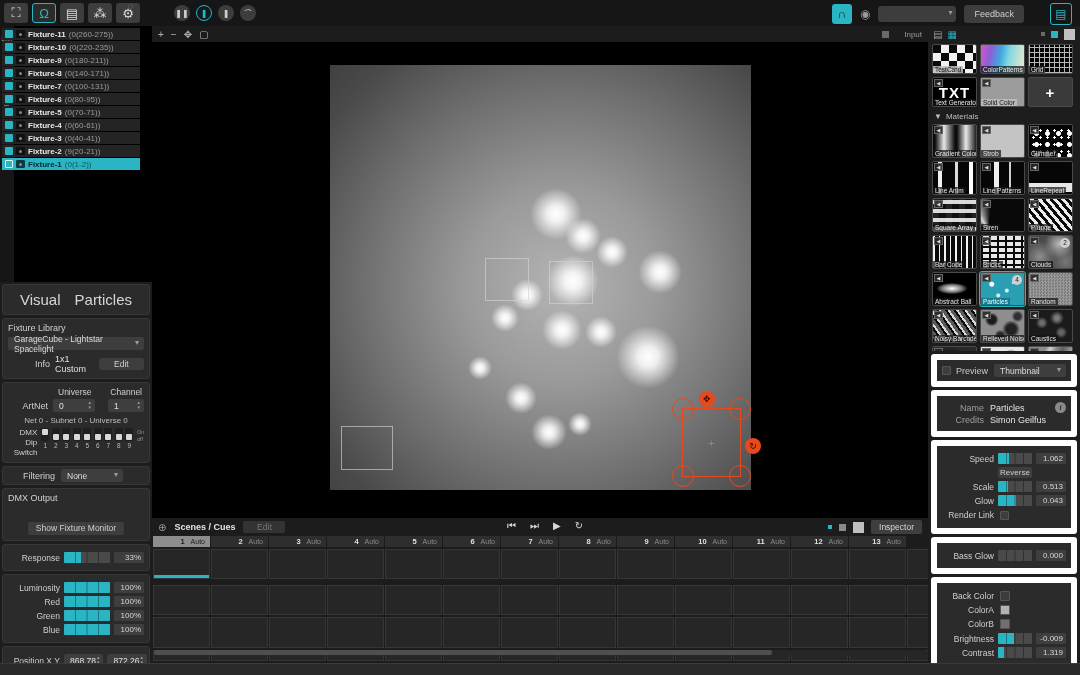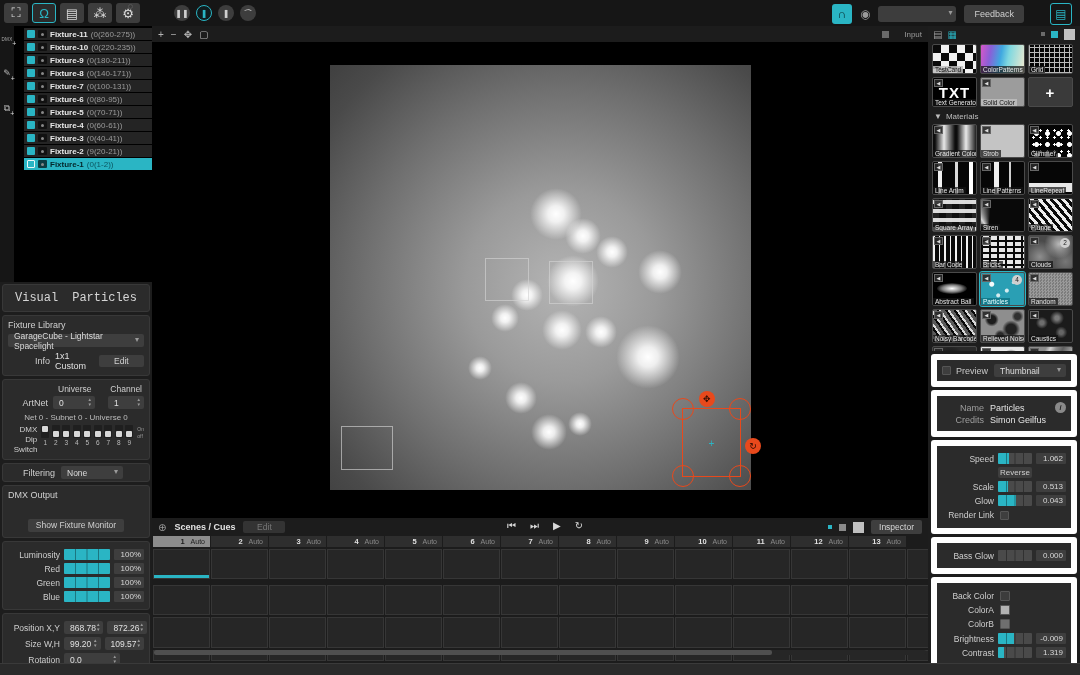--- a/index.html
+++ b/index.html
@@ -23,38 +23,38 @@
   .doc-btn { width:22px; height:22px; border:1px solid #2ab5c4; border-radius:3px; margin-left:18px; display:flex; align-items:center; justify-content:center; color:#2ab5c4; font-size:12px; }
   .dot-ind { position:absolute; left:128px; top:4px; width:5px; height:5px; border-radius:50%; background:#3a3a3a; border:1px solid #555; }
 
   
   .left-rail { position:absolute; left:0; top:26px; width:14px; height:460px; background:#161616; display:flex; flex-direction:column; align-items:center; gap:26px; padding-top:8px; color:#bbb; }
   .rail-ic { font-size:9px; line-height:1; position:relative; }
   .rail-ic .plus { position:absolute; right:-4px; bottom:-4px; font-size:7px; color:#ddd; }
   .rail-dmx { font-size:4.5px; letter-spacing:.3px; color:#aaa; }
 
   
-  .fixture-list { position:absolute; left:24px; top:28px; width:138px; }
+  .fixture-list { position:absolute; left:2px; top:28px; width:138px; }
   .fx-row { height:12px; display:flex; align-items:center; gap:3px; padding-left:3px; background:#242424; margin-bottom:1px; }
   .fx-row.sel { background:#2ab5c4; }
   .fx-check { width:8px; height:8px; border-radius:1px; background:#2ab5c4; flex:none; }
   .fx-row.sel .fx-check { background:transparent; border:1px solid #eaf7f8; }
   .fx-icon { width:9px; height:8px; background:#111; border-radius:1px; flex:none; display:flex; align-items:center; justify-content:center; }
   .fx-icon i { width:3px; height:3px; background:#888; border-radius:50%; }
   .fx-row.sel .fx-icon { background:#0c3c42; }
   .fx-name { font-weight:bold; color:#e8e8e8; font-size:8px; white-space:nowrap; }
   .fx-range { color:#9a9a9a; font-size:8px; white-space:nowrap; }
   .fx-row.sel .fx-name { color:#04272b; }
   .fx-row.sel .fx-range { color:#0b5560; }
 
   
   .left-panel { position:absolute; left:0; top:282px; width:152px; height:381px; background:#1d1d1d; padding:2px 2px; }
   .card { background:#2b2b2b; border:1px solid #383838; border-radius:3px; margin-bottom:3px; padding:4px 5px; }
   .tabs { display:flex; justify-content:center; gap:14px; padding:6px 0; }
-  .tab { color:#d6d6d6; font-size:12px;font-family:Liberation Mono, monospace; }
+  .tab { color:#d6d6d6; font-size:15px; }
   .sec-title { color:#d0d0d0; font-size:9px; margin-bottom:4px; }
   .dropdown { height:13px; background:#3e3e3e; border-radius:2px; display:flex; align-items:center; padding:0 6px; color:#dcdcdc; position:relative; font-size:8.5px; }
   .dropdown:after { content:"▾"; position:absolute; right:5px; top:1px; color:#9a9a9a; font-size:8px; }
   .info-row { display:flex; align-items:center; margin-top:4px; gap:5px; }
   .edit-btn { margin-left:auto; width:56px; height:12px; background:#3e3e3e; border-radius:2px; text-align:center; color:#d0d0d0; font-size:8.5px; line-height:12px; }
   .uc-head { display:flex; font-size:8.5px; color:#cfcfcf; padding:0 2px; }
   .stepper { height:13px; background:#3e3e3e; border-radius:2px; display:flex; align-items:center; padding:0 3px 0 6px; color:#e0e0e0; font-size:8.5px; }
   .stepper .arr { margin-left:auto; display:flex; flex-direction:column; font-size:4.5px; color:#9a9a9a; line-height:.9; }
   .net-line { text-align:center; color:#bdbdbd; font-size:8px; margin:4px 0 3px; }
   .dip-wrap { display:flex; gap:4px; align-items:flex-start; margin-top:2px; }
@@ -419,20 +419,30 @@
     <div class="card filter-row">
       <span class="lbl">Filtering</span>
       <div class="dropdown" style="width:62px">None</div>
     </div>
 
     <div class="card">
       <div class="sec-title">DMX Output</div>
       <div class="show-mon">Show Fixture Monitor</div>
     </div>
 
+    <div class="card" id="response-card">
+        <div class="srow">
+          <span class="slbl">Response</span>
+          <div class="strack">
+            <div class="sfill" style="width: 38%;"></div>
+            <div class="sticks"></div>
+          </div>
+          <span class="sval">33%</span>
+        </div>
+      </div>
     <div class="card" id="color-sliders">
         <div class="srow">
           <span class="slbl">Luminosity</span>
           <div class="strack">
             <div class="sfill" style="width: 100%;"></div>
             <div class="sticks"></div>
           </div>
           <span class="sval">100%</span>
         </div>
         <div class="srow">

